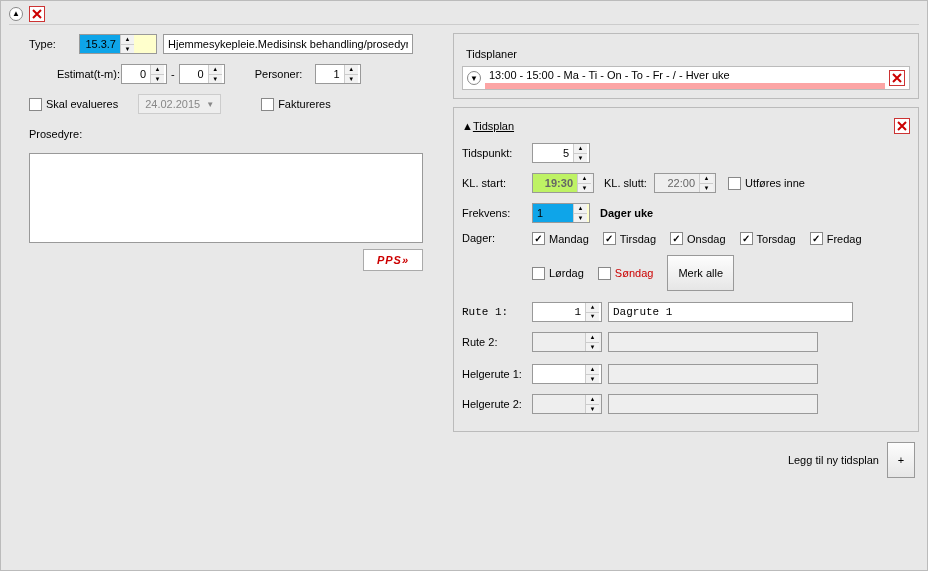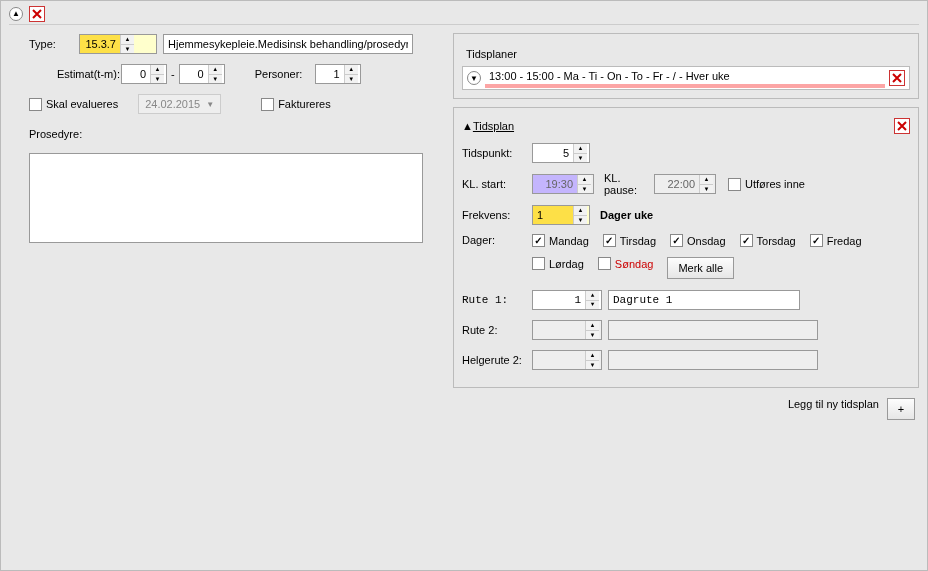--- a/index.html
+++ b/index.html
@@ -109,21 +109,21 @@
   .spin .btns div {
     flex: 1;
     font-size: 6px;
     display: flex;
     align-items: center;
     justify-content: center;
     cursor: pointer;
     background: #f2f2f2;
   }
   .spin .btns div:first-child { border-bottom: 1px solid #ccc; }
-  .spin.yellow input { background: #fde047; }
+  .spin.yellow input { background: #0ea5e9; }
   .spin.yellow { background: #ffffcc; }
   .checkbox {
     display: inline-flex;
     align-items: center;
     gap: 4px;
   }
   .checkbox .box {
     width: 13px;
     height: 13px;
     border: 1px solid #888;
@@ -178,47 +178,48 @@
   .schedule-row {
     display: flex;
     align-items: center;
     border: 1px solid #bbb;
     background: #fff;
     height: 24px;
     padding: 0 4px;
   }
   .schedule-row .text {
     flex: 1;
-    border-bottom: 4px solid #fca5a5;
+    border-bottom: 6px solid #fca5a5;
     padding: 2px 4px;
     margin: 0 4px;
   }
   .btn {
-    height: 22px;
+    height: 36px;
     border: 1px solid #999;
     background: linear-gradient(#fdfdfd,#e6e6e6);
     padding: 0 10px;
     font: inherit;
     cursor: pointer;
   }
   .plus-btn {
     width: 28px;
     text-align: center;
     padding: 0;
   }
   .days {
     display: flex;
     flex-wrap: wrap;
     gap: 10px 14px;
-    align-items: flex-start;
+    align-items: center;
   }
   .red-label { color: #c00; }
   .footer-row {
     display: flex;
     justify-content: flex-end;
+    align-items: center;
     gap: 8px;
     margin-top: 10px;
     padding-right: 4px;
   }
   .date-disabled {
     color: #888;
     border: 1px solid #ccc;
     background: #eee;
     height: 20px;
     display: inline-flex;
@@ -310,20 +311,23 @@
           <span class="box"></span>
           <span>Faktureres</span>
         </span>
       </div>
 
       <div class="row" style="margin-top:8px;">
         <span class="label">Prosedyre:</span>
       </div>
       <textarea class="textarea" style=""></textarea>
 
+      <div class="row" style="justify-content:flex-end; width:394px; margin-top:4px;">
+        <span class="pps">PPS»</span>
+      </div>
 
     </div>
 
     <div class="right-col">
 
       <div class="group" style="padding-top:14px;">
         <div class="group-title">Tidsplaner</div>
         <div class="schedule-row">
           <span class="toggle" style="border-radius:50%;width:14px;height:14px;border:1px solid #888;background:#fff;display:inline-flex;align-items:center;justify-content:center;font-size:8px;">▼</span>
           <span class="text">13:00 - 15:00 - Ma - Ti - On - To - Fr -  /  - Hver uke</span>
@@ -354,28 +358,28 @@
                 <div>▲</div>
                 <div>▼</div>
               </span>
           </span>
           <span style="width:6px;"></span>
         </div>
 
         <div class="row">
           <span class="label lbl-tp">KL. start:</span>
           <span class="spin" style="width:62px;background:#eee;">
-            <input style="width: 44px; background: #c4b5fd; color: rgb(102, 102, 102);" value="19:30">
+            <input style="width: 44px; background: #bef264; color: rgb(102, 102, 102); font-weight: bold;" value="19:30">
             <span class="btns">
                 <div>▲</div>
                 <div>▼</div>
               </span>
           </span>
           <span style="width:10px;"></span>
-          <span class="label" style="width:50px;">KL. pause:</span>
+          <span class="label" style="width:50px;">KL. slutt:</span>
           <span class="spin" style="width:62px;background:#eee;">
             <input style="width: 44px; background: rgb(238, 238, 238); color: rgb(102, 102, 102);" value="22:00">
             <span class="btns">
                 <div>▲</div>
                 <div>▼</div>
               </span>
           </span>
           <span style="width:12px;"></span>
           <span class="checkbox">
             <span class="box"></span>
@@ -434,36 +438,48 @@
         <div class="row" style="margin-top:10px;font-family:Liberation Mono, monospace;">
           <span class="label lbl-rt">Rute 1:</span>
           <span class="spin" style="width:70px;">
             <input style="width: 52px;" value="1">
             <span class="btns">
                 <div>▲</div>
                 <div>▼</div>
               </span>
           </span>
           <span style="width:6px;"></span>
-          <input type="text" class="field" style="width: 192px;" value="Dagrute 1">
+          <input type="text" class="field" style="width: 245px;" value="Dagrute 1">
         </div>
 
         <div class="row">
           <span class="label lbl-rt">Rute 2:</span>
           <span class="spin" style="width:70px;background:#eee;">
             <input style="width: 52px; background: rgb(238, 238, 238);">
             <span class="btns">
                 <div>▲</div>
                 <div>▼</div>
               </span>
           </span>
           <span style="width:6px;"></span>
           <input type="text" class="field" style="width: 210px; background: rgb(238, 238, 238);">
         </div>
 
+        <div class="row" style="margin-top:10px;">
+          <span class="label lbl-rt">Helgerute 1:</span>
+          <span class="spin" style="width:70px;">
+            <input style="width: 52px;">
+            <span class="btns">
+                <div>▲</div>
+                <div>▼</div>
+              </span>
+          </span>
+          <span style="width:6px;"></span>
+          <input type="text" class="field" style="width: 210px; background: rgb(238, 238, 238);">
+        </div>
 
         <div class="row">
           <span class="label lbl-rt">Helgerute 2:</span>
           <span class="spin" style="width:70px;background:#eee;">
             <input style="width: 52px; background: rgb(238, 238, 238);">
             <span class="btns">
                 <div>▲</div>
                 <div>▼</div>
               </span>
           </span>

